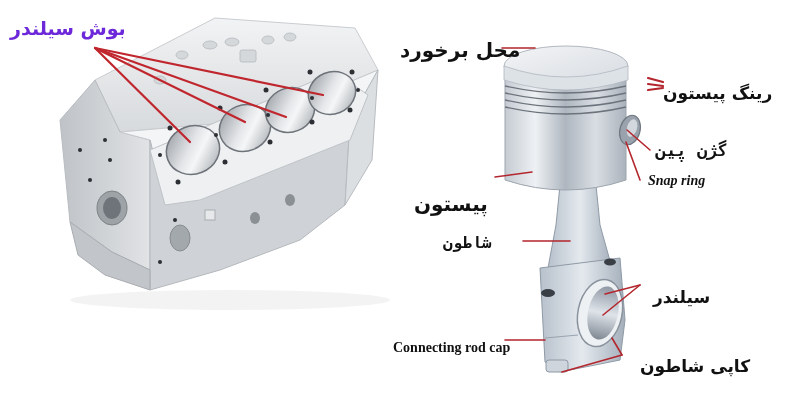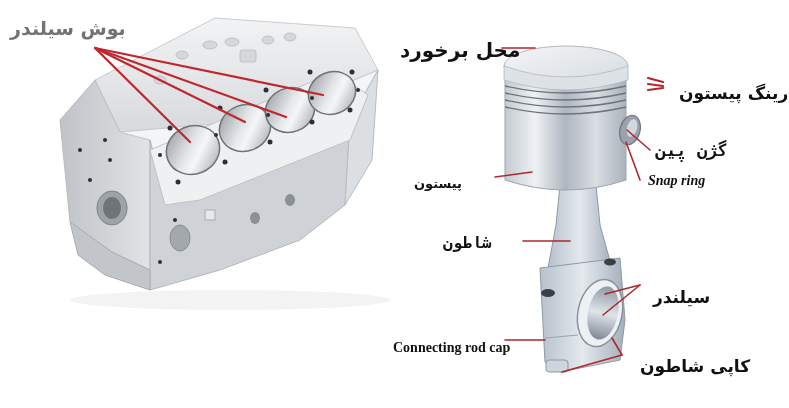--- a/index.html
+++ b/index.html
@@ -1,20 +1,20 @@
 <!DOCTYPE html>
 <html><head>
   <meta charset="utf-8">
   <style>
     html, body { margin: 0; padding: 0; background: #ffffff; }
     body { width: 789px; height: 408px; position: relative; overflow: hidden; font-family: "DejaVu Sans", sans-serif; }
     .stage { position: absolute; left: 0; top: 0; width: 789px; height: 408px; }
     svg.art { position: absolute; left: 0; top: 0; }
     .lbl { position: absolute; white-space: nowrap; font-weight: bold; color: #111111; direction: rtl; font-family: "DejaVu Sans", sans-serif; }
-    .lbl.red { color: #737373; }
+    .lbl.red { color: #6d28d9; }
     .lbl.en { direction: ltr; font-family: "Liberation Serif", serif; font-weight: bold; }
   </style>
 </head>
 <body>
 
 <div class="stage">
 
   <svg class="art" width="789" height="408" viewBox="0 0 789 408">
     <defs>
       <linearGradient id="bore" x1="0" y1="0" x2="1" y2="1">
@@ -173,23 +173,23 @@
       <line x1="505" y1="340" x2="545" y2="340"></line>
       <line x1="612" y1="338" x2="622" y2="355"></line>
       <line x1="562" y1="372" x2="622" y2="355"></line>
     </g>
   </svg>
 
   <div class="lbl red" style="left:10px; top:17px; font-size:19px;">بوش سیلندر</div>
 
   <div class="lbl" style="left:400px; top:38px; font-size:20px;">محل برخورد</div>
 
-  <div class="lbl" style="left:663px; top:83px; font-size:17px;margin-left:16px;">رینگ پیستون</div>
+  <div class="lbl" style="left:663px; top:83px; font-size:17px;">رینگ پیستون</div>
   <div class="lbl" style="left:656px; top:140px; font-size:17px;font-family:Liberation Mono, monospace;">گژن پین</div>
   <div class="lbl en" style="left:648px; top:173px; font-size:14px;font-style:italic;">Snap ring</div>
 
-  <div class="lbl" style="left:414px; top:176px; font-size:13px;">پیستون</div>
+  <div class="lbl" style="left:414px; top:192px; font-size:20px;">پیستون</div>
   <div class="lbl" style="left:443px; top:233px; font-size:16px;font-family:Liberation Mono, monospace;">شاطون</div>
 
   <div class="lbl" style="left:653px; top:287px; font-size:17px;">سیلندر</div>
   <div class="lbl" style="left:640px; top:356px; font-size:17px;">کاپی شاطون</div>
   <div class="lbl en" style="left:393px; top:340px; font-size:14px;">Connecting rod cap</div>
 </div>
 
 </body></html>

